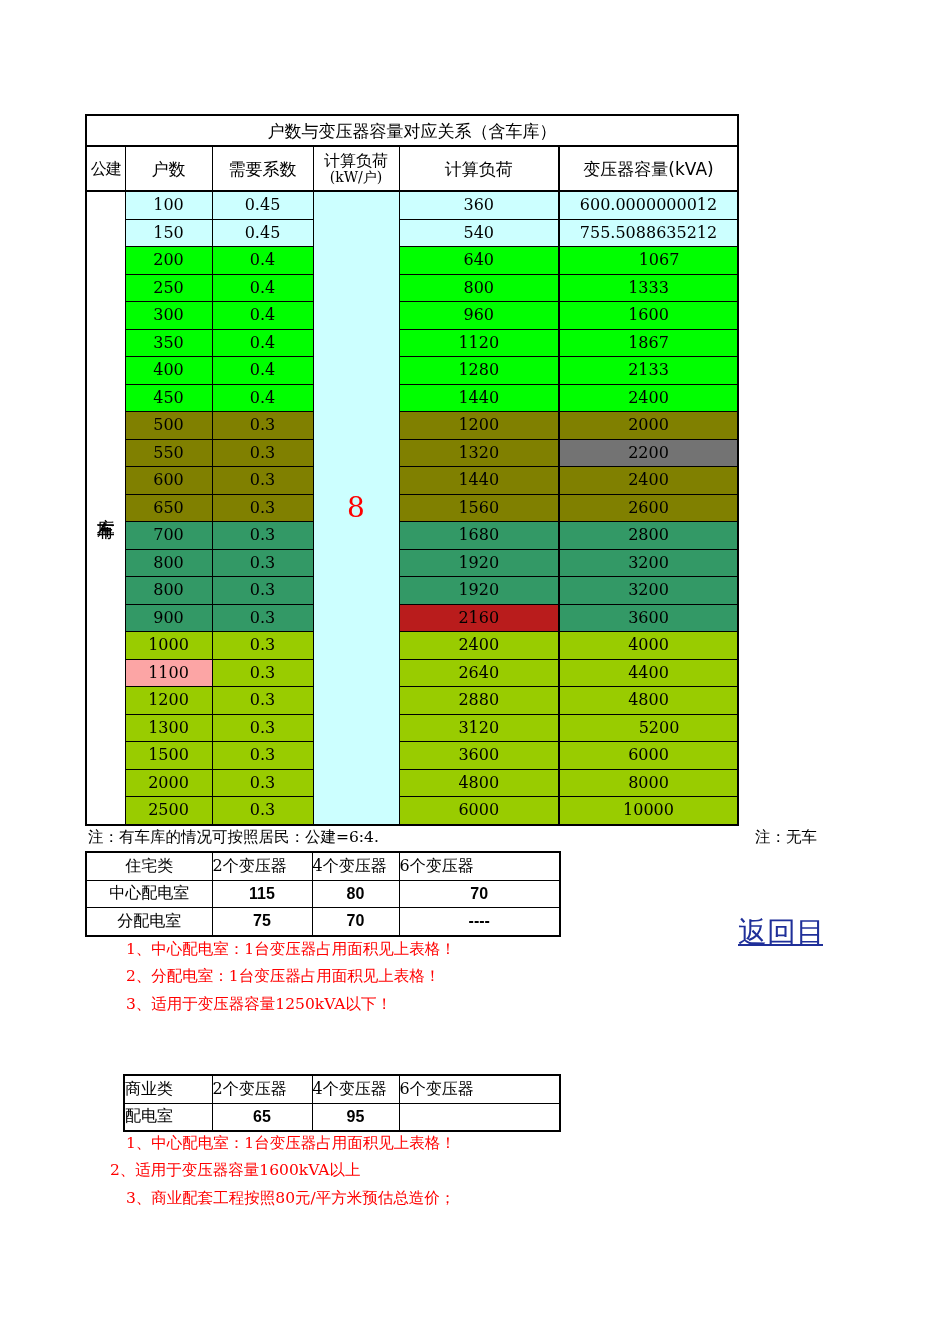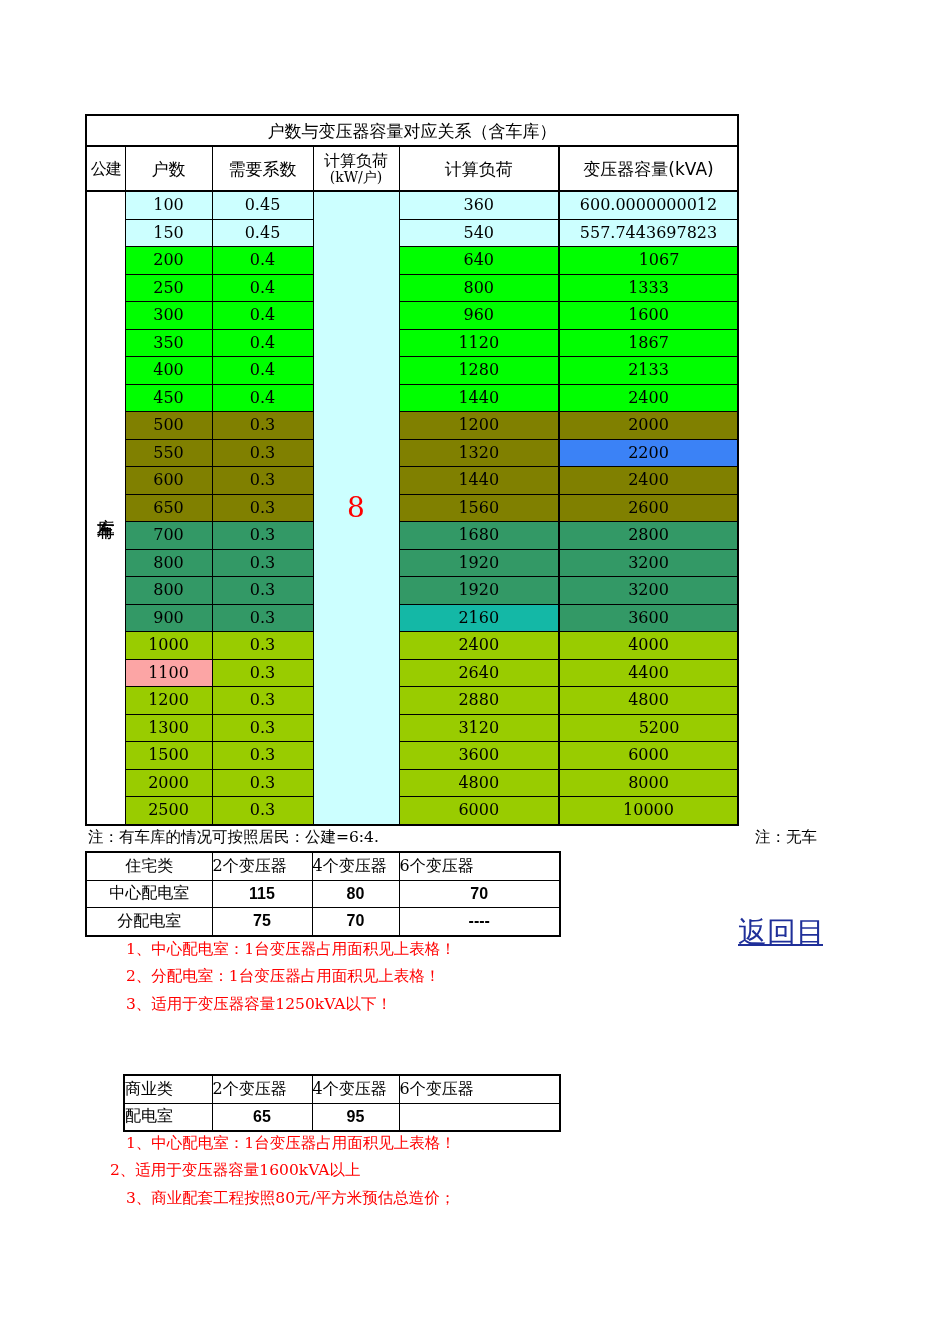--- a/index.html
+++ b/index.html
@@ -56,21 +56,21 @@
         <td style="background: rgb(204, 255, 255);">100</td>
         <td style="background: rgb(204, 255, 255);">0.45</td>
         <td rowspan="23" class="percap">8</td>
         <td style="background: rgb(204, 255, 255);">360</td>
         <td class="cap" style="background: rgb(204, 255, 255); border-left: 2px solid rgb(0, 0, 0);">600.0000000012</td>
       </tr>
       <tr>
         <td style="background: rgb(204, 255, 255);">150</td>
         <td style="background: rgb(204, 255, 255);">0.45</td>
         <td style="background: rgb(204, 255, 255);">540</td>
-        <td class="cap" style="background: rgb(204, 255, 255); border-left: 2px solid rgb(0, 0, 0);">557.7443697823</td>
+        <td class="cap" style="background: rgb(204, 255, 255); border-left: 2px solid rgb(0, 0, 0);">755.5088635212</td>
       </tr>
       <tr>
         <td style="background: rgb(0, 255, 0);">200</td>
         <td style="background: rgb(0, 255, 0);">0.4</td>
         <td style="background: rgb(0, 255, 0);">640</td>
         <td class="cap" style="background: rgb(0, 255, 0); border-left: 2px solid rgb(0, 0, 0); padding-left: 21px;">1067</td>
       </tr>
       <tr>
         <td style="background: rgb(0, 255, 0);">250</td>
         <td style="background: rgb(0, 255, 0);">0.4</td>
@@ -104,21 +104,21 @@
       <tr>
         <td style="background: rgb(128, 128, 0);">500</td>
         <td style="background: rgb(128, 128, 0);">0.3</td>
         <td style="background: rgb(128, 128, 0);">1200</td>
         <td class="cap" style="background: rgb(128, 128, 0); border-left: 2px solid rgb(0, 0, 0);">2000</td>
       </tr>
       <tr>
         <td style="background: rgb(128, 128, 0);">550</td>
         <td style="background: rgb(128, 128, 0);">0.3</td>
         <td style="background: rgb(128, 128, 0);">1320</td>
-        <td class="cap" style="background: #3b82f6; border-left: 2px solid rgb(0, 0, 0);">2200</td>
+        <td class="cap" style="background: #737373; border-left: 2px solid rgb(0, 0, 0);">2200</td>
       </tr>
       <tr>
         <td style="background: rgb(128, 128, 0);">600</td>
         <td style="background: rgb(128, 128, 0);">0.3</td>
         <td style="background: rgb(128, 128, 0);">1440</td>
         <td class="cap" style="background: rgb(128, 128, 0); border-left: 2px solid rgb(0, 0, 0);">2400</td>
       </tr>
       <tr>
         <td style="background: rgb(128, 128, 0);">650</td>
         <td style="background: rgb(128, 128, 0);">0.3</td>
@@ -139,21 +139,21 @@
       </tr>
       <tr>
         <td style="background: rgb(51, 153, 102);">800</td>
         <td style="background: rgb(51, 153, 102);">0.3</td>
         <td style="background: rgb(51, 153, 102);">1920</td>
         <td class="cap" style="background: rgb(51, 153, 102); border-left: 2px solid rgb(0, 0, 0);">3200</td>
       </tr>
       <tr>
         <td style="background: rgb(51, 153, 102);">900</td>
         <td style="background: rgb(51, 153, 102);">0.3</td>
-        <td style="background: #14b8a6;">2160</td>
+        <td style="background: #b91c1c;">2160</td>
         <td class="cap" style="background: rgb(51, 153, 102); border-left: 2px solid rgb(0, 0, 0);">3600</td>
       </tr>
       <tr>
         <td style="background: rgb(153, 204, 0);">1000</td>
         <td style="background: rgb(153, 204, 0);">0.3</td>
         <td style="background: rgb(153, 204, 0);">2400</td>
         <td class="cap" style="background: rgb(153, 204, 0); border-left: 2px solid rgb(0, 0, 0);">4000</td>
       </tr>
       <tr>
         <td style="background: #fca5a5;">1100</td>

